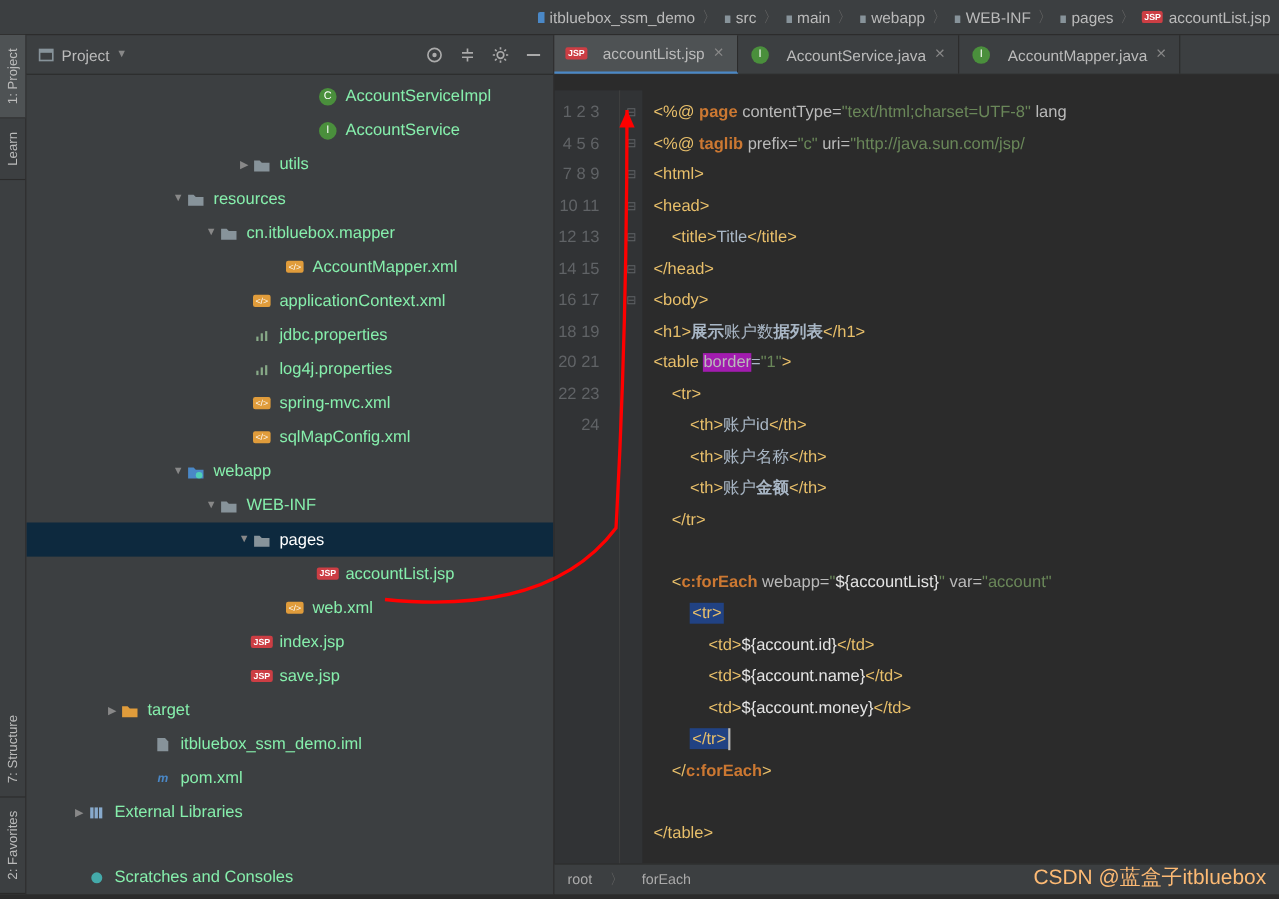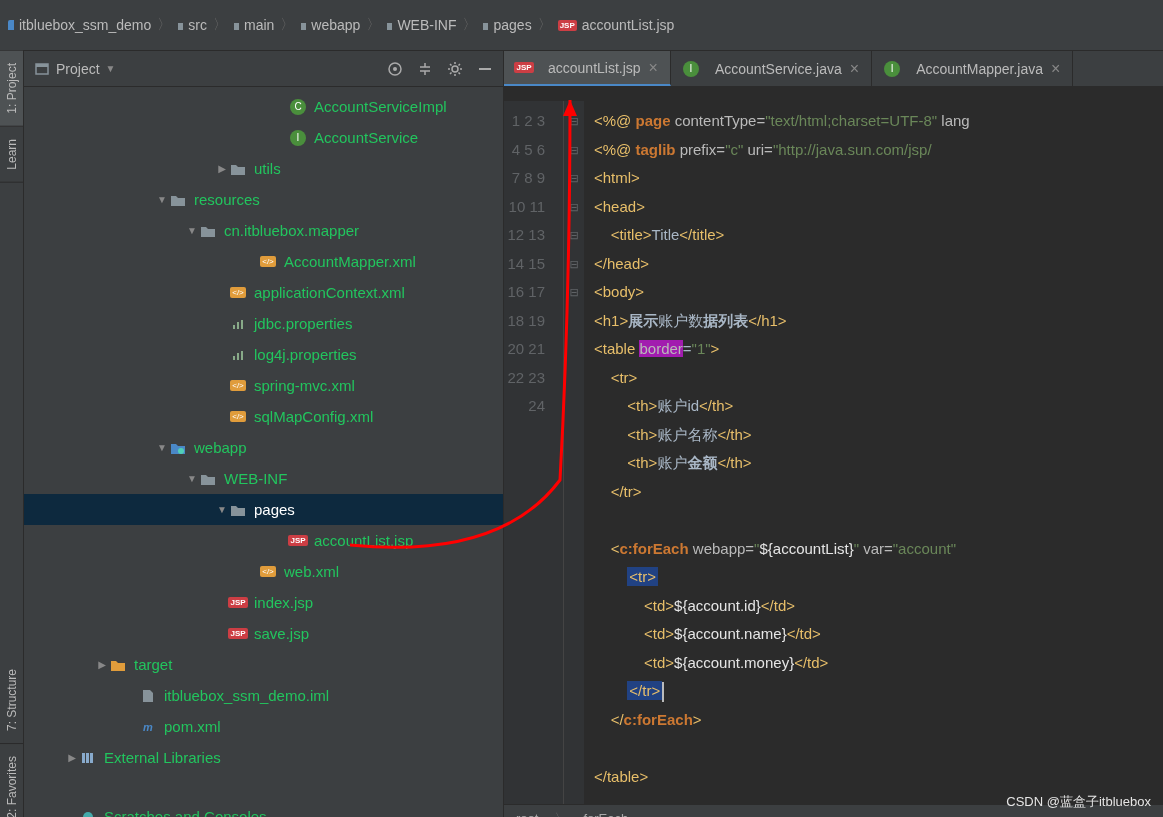--- a/index.html
+++ b/index.html
@@ -1,19 +1,19 @@
 <!DOCTYPE html>
 <html><head>
 <meta charset="utf-8">
 <style>
 * { margin: 0; padding: 0; box-sizing: border-box; font-family: -apple-system, "Segoe UI", Arial, sans-serif; }
 body { background: #2b2b2b; color: #bbb; font-size: 14px; overflow: hidden; width: 1163px; height: 817px; position: relative; }
 
 
-.breadcrumb-bar { height: 51px; background: #3c3f41; border-bottom: 1px solid #2b2b2b; display: flex; align-items: center; padding: 0 8px; gap: 6px; }
+.breadcrumb-bar { height: 32px; background: #3c3f41; border-bottom: 1px solid #2b2b2b; display: flex; align-items: center; padding: 0 8px; gap: 6px; justify-content: flex-end; }
 .crumb { display: flex; align-items: center; gap: 5px; color: #bbb; font-size: 14px; }
 .crumb svg { width: 6px; height: 10px; }
 .chev { color: #666; }
 
 
 .main { display: flex; height: calc(100% - 36px); }
 
 
 .tool-strip { width: 24px; background: #3c3f41; border-right: 1px solid #2b2b2b; display: flex; flex-direction: column; }
 .tool-tab { writing-mode: vertical-rl; transform: rotate(180deg); padding: 12px 3px; font-size: 12px; color: #bbb; display: flex; align-items: center; gap: 6px; border-top: 1px solid #2b2b2b; cursor: pointer; }
@@ -26,21 +26,21 @@
 .panel-title { flex: 1; display: flex; align-items: center; gap: 6px; }
 .panel-actions { display: flex; gap: 14px; align-items: center; }
 .panel-actions .ic { width: 16px; height: 16px; cursor: pointer; color: #aaa; }
 
 
 .tree { flex: 1; overflow: auto; padding: 4px 0 0 0; position: relative; }
 .tree-row { display: flex; align-items: center; height: 31px; padding-right: 8px; cursor: pointer; white-space: nowrap; }
 .tree-row.selected { background: #0d293e; }
 .tree-toggle { width: 16px; text-align: center; color: #888; font-size: 10px; }
 .tree-icon { width: 16px; height: 16px; margin-right: 8px; display: inline-flex; align-items: center; justify-content: center; font-size: 11px; }
-.tree-label { color: #22c55e; font-size: 15px; }
+.tree-label { color: #86efac; font-size: 15px; }
 .tree-row.selected .tree-label { color: #fff; }
 
 
 .editor-area { flex: 1; display: flex; flex-direction: column; background: #2b2b2b; }
 .tab-bar { height: 36px; background: #3c3f41; display: flex; align-items: stretch; border-bottom: 1px solid #2b2b2b; }
 .ed-tab { display: flex; align-items: center; gap: 8px; padding: 0 12px; border-right: 1px solid #2b2b2b; cursor: pointer; font-size: 14px; }
 .ed-tab.active { background: #4e5254; border-bottom: 2px solid #4a88c7; }
 .close-x { color: #888; font-size: 16px; }
 
 .editor-body { flex: 1; display: flex; overflow: hidden; font-family: "JetBrains Mono", Consolas, monospace; font-size: 15px; position: relative; margin-top: 14px; }
@@ -59,21 +59,21 @@
 .crumbs-bottom { height: 28px; background: #3c3f41; border-top: 1px solid #2b2b2b; display: flex; align-items: center; padding: 0 12px; gap: 16px; color: #aaa; font-size: 13px; }
 
 
 .ico-folder { fill: #87939a; }
 .ico-folder-t { fill: #e09c3b; }
 .ico-jsp { background: #cc3e44; color: #fff; border-radius: 2px; font-size: 8px; font-weight: bold; padding: 1px 2px; }
 .ico-xml { background: #e09c3b; color: #fff; border-radius: 2px; font-size: 8px; padding: 1px 2px; }
 .ico-class { background: #4a8f3c; width:16px; height:16px; border-radius:50%; color:#fff; font-size:10px; display:flex; align-items:center; justify-content:center; }
 .ico-int { background: #4a8f3c; width:16px; height:16px; border-radius:50%; color:#fff; font-size:10px; display:flex; align-items:center; justify-content:center; }
 
-.watermark { position: absolute; bottom: 6px; right: 12px; color: #e5e5e5; font-size: 13px; }
+.watermark { position: absolute; bottom: 6px; right: 12px; color: #fdba74; font-size: 19px; }
 
 .red-arrow { position: absolute; pointer-events: none; z-index: 50; }
 </style>
 </head>
 <body>
 
 <div class="breadcrumb-bar" id="breadcrumb">
     <div class="crumb">
       <span><svg width="16" height="14">
           <rect width="16" height="14" rx="2" fill="#4a88c7"></rect>

